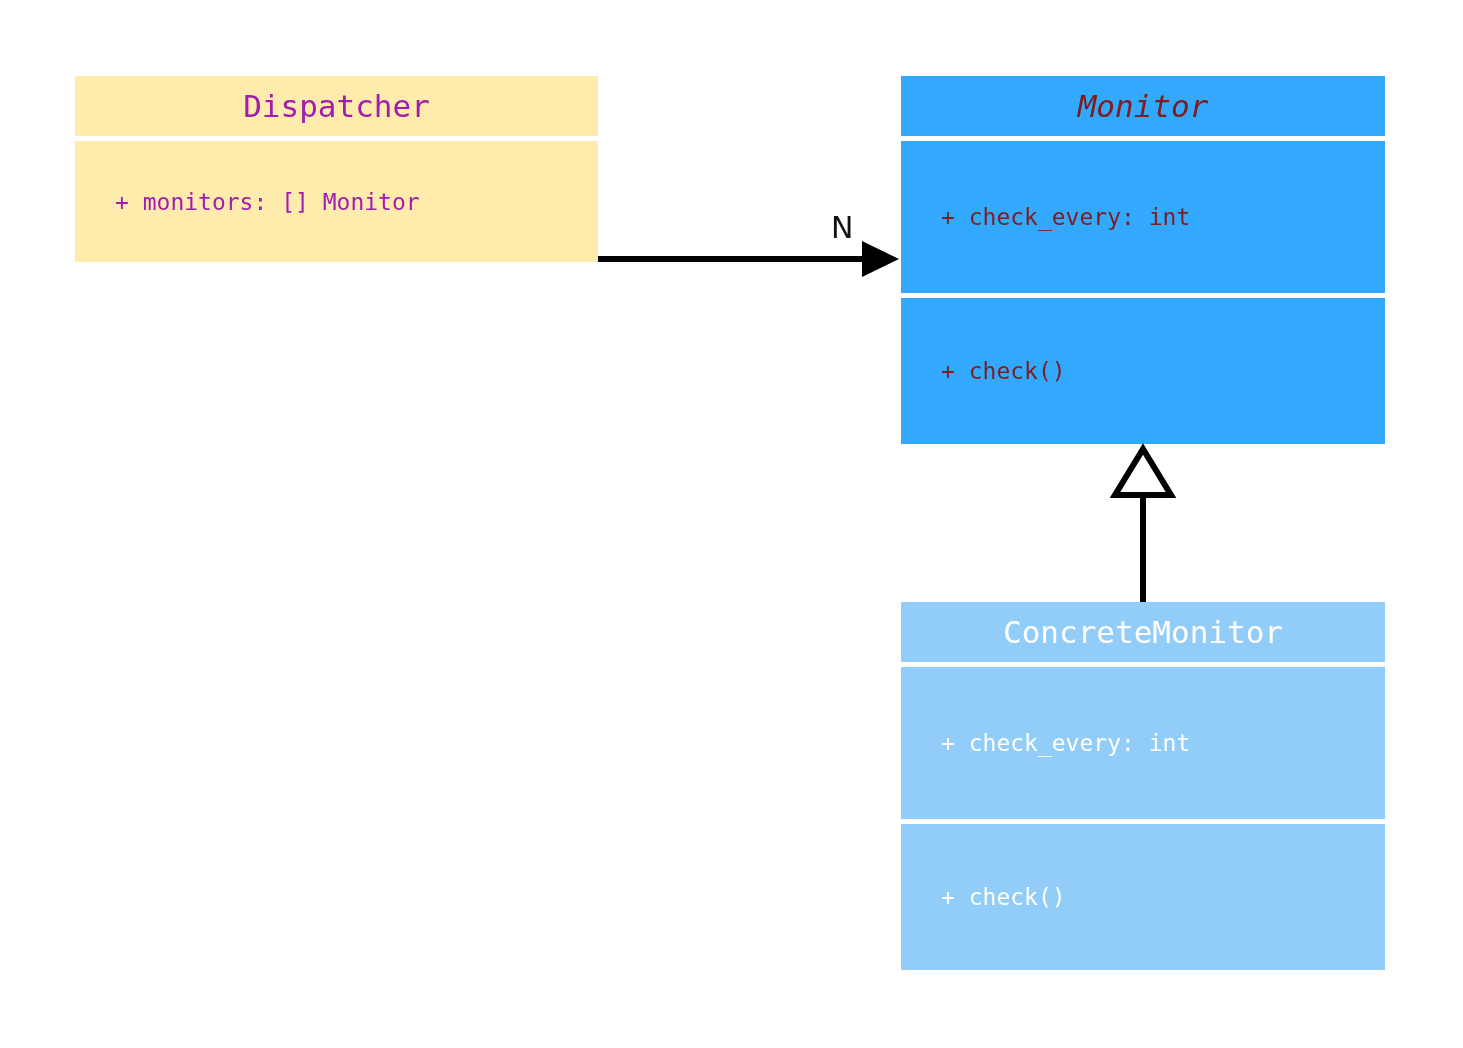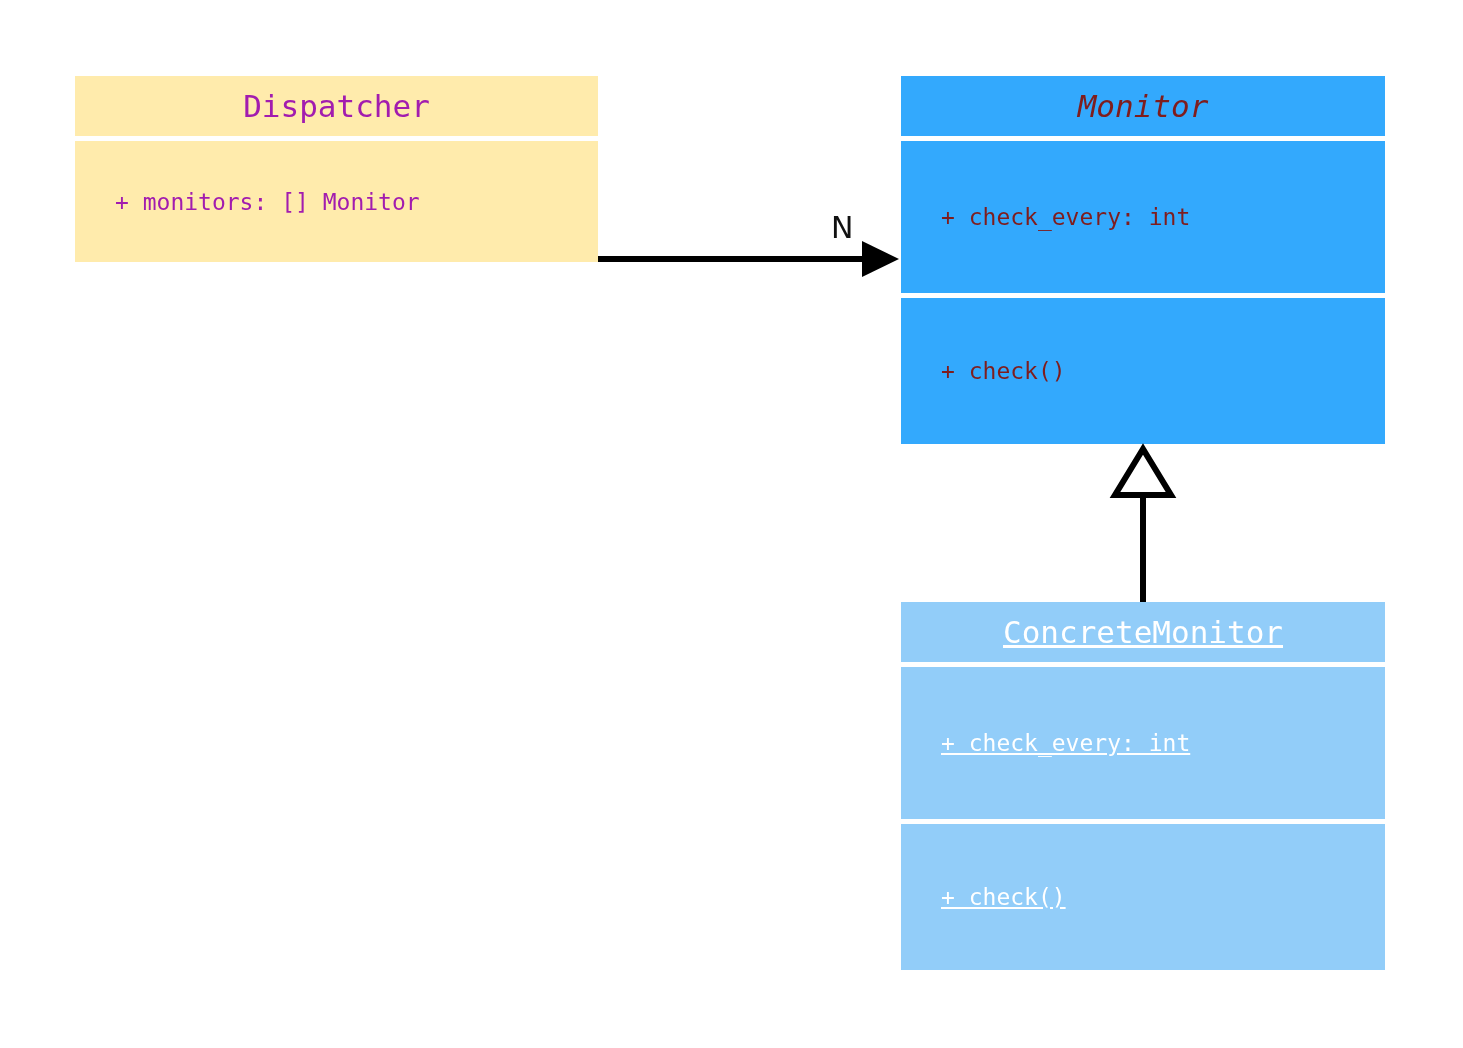--- a/index.html
+++ b/index.html
@@ -90,21 +90,20 @@
   #monitor-attrs { height: 152px; }
   #monitor-ops   { flex: 1 1 auto; }
 
   
   #concretemonitor-class {
     left: 901px;
     top: 602px;
     width: 484px;
     height: 368px;
     color: #ffffff;
-    text-decoration: underline;
   }
   #concretemonitor-class .uml-compartment { background: #92cdf9; }
   #concretemonitor-attrs { height: 152px; }
   #concretemonitor-ops   { flex: 1 1 auto; }
 
   
   .connector-svg {
     position: absolute;
     left: 0; top: 0;
     width: 1463px;

